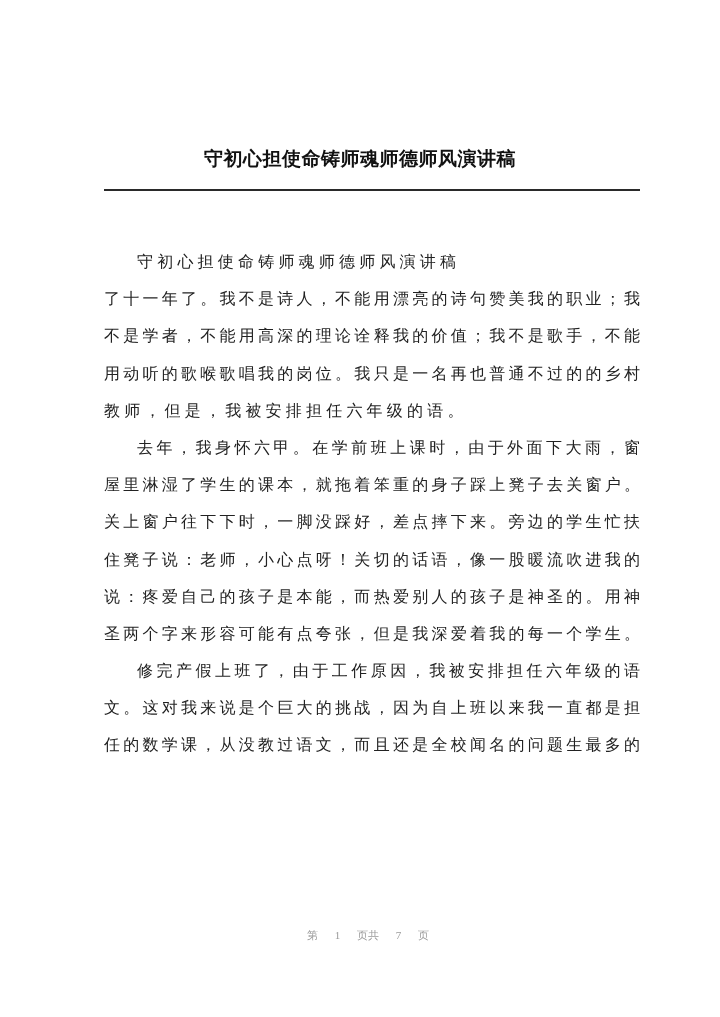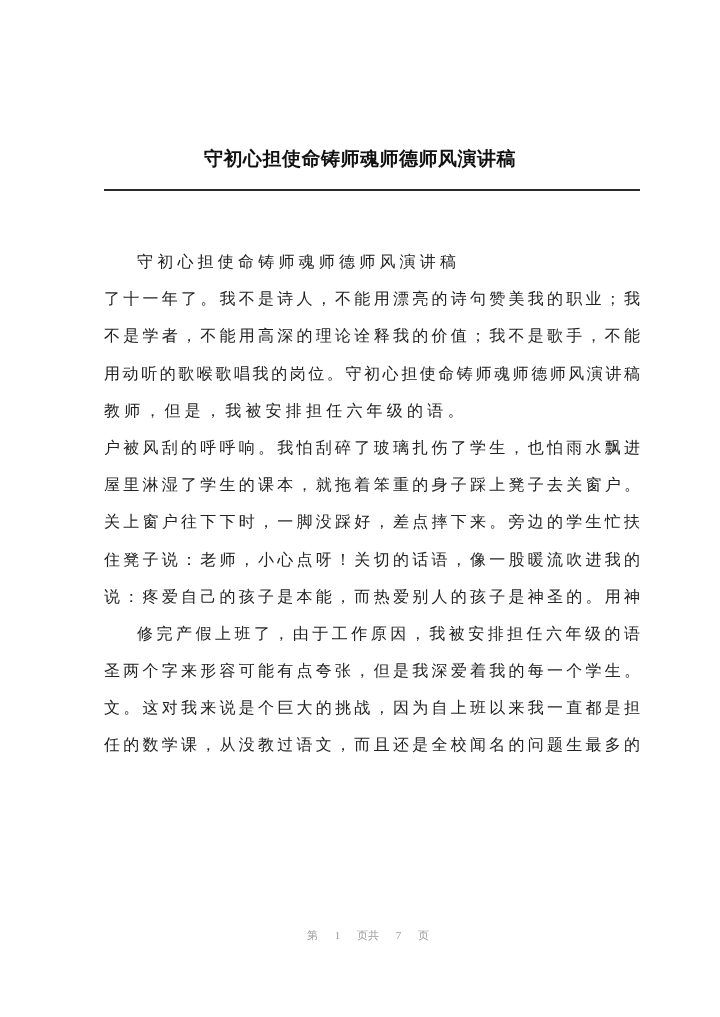--- a/index.html
+++ b/index.html
@@ -83,31 +83,31 @@
 
   <div class="doc-title">守初心担使命铸师魂师德师风演讲稿</div>
   <div class="title-rule"></div>
 
   <div class="body-text">
 
     <div class="line indent">守初心担使命铸师魂师德师风演讲稿</div>
 
     <div class="line justify">了十一年了。我不是诗人，不能用漂亮的诗句赞美我的职业；我</div>
     <div class="line justify">不是学者，不能用高深的理论诠释我的价值；我不是歌手，不能</div>
-    <div class="line justify">用动听的歌喉歌唱我的岗位。守初心担使命铸师魂师德师风演讲稿</div>
+    <div class="line justify">用动听的歌喉歌唱我的岗位。我只是一名再也普通不过的的乡村</div>
     <div class="line">教师，但是，我被安排担任六年级的语。</div>
 
-    <div class="line justify">户被风刮的呼呼响。我怕刮碎了玻璃扎伤了学生，也怕雨水飘进</div>
+    <div class="line indent justify">去年，我身怀六甲。在学前班上课时，由于外面下大雨，窗</div>
     <div class="line justify">屋里淋湿了学生的课本，就拖着笨重的身子踩上凳子去关窗户。</div>
     <div class="line justify">关上窗户往下下时，一脚没踩好，差点摔下来。旁边的学生忙扶</div>
     <div class="line justify">住凳子说：老师，小心点呀！关切的话语，像一股暖流吹进我的</div>
     <div class="line justify">说：疼爱自己的孩子是本能，而热爱别人的孩子是神圣的。用神</div>
+    <div class="line justify">圣两个字来形容可能有点夸张，但是我深爱着我的每一个学生。</div>
+
     <div class="line indent justify">修完产假上班了，由于工作原因，我被安排担任六年级的语</div>
-
-    <div class="line justify">圣两个字来形容可能有点夸张，但是我深爱着我的每一个学生。</div>
     <div class="line justify">文。这对我来说是个巨大的挑战，因为自上班以来我一直都是担</div>
     <div class="line justify">任的数学课，从没教过语文，而且还是全校闻名的问题生最多的</div>
   </div>
 
   <div class="footer">
     <span>第</span>
     <span>1</span>
     <span>页共</span>
     <span>7</span>
     <span>页</span>

